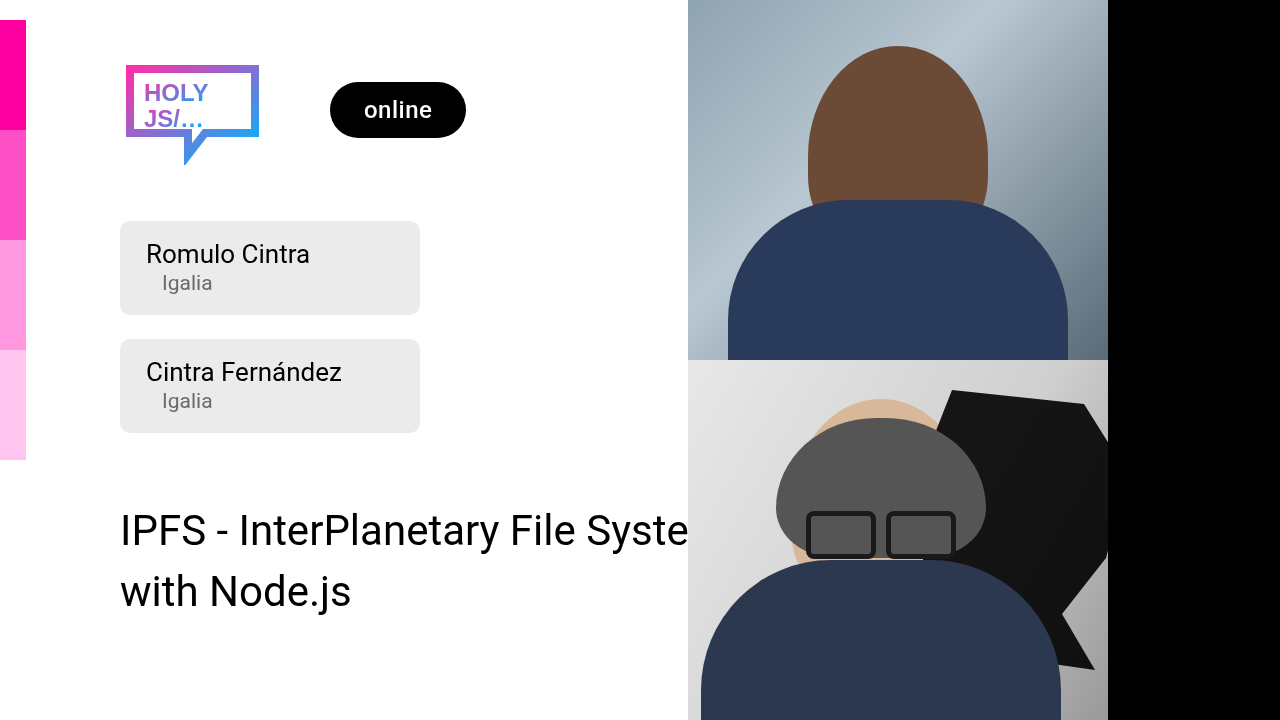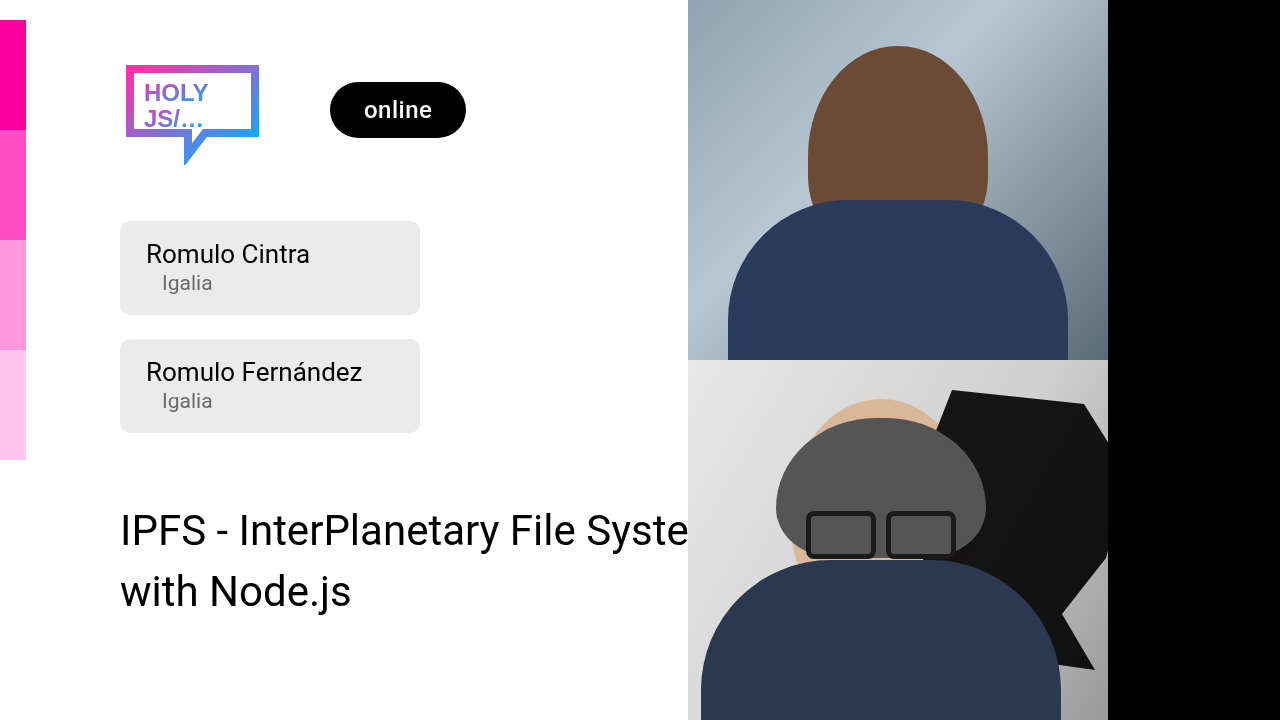--- a/index.html
+++ b/index.html
@@ -196,21 +196,21 @@
       </div>
       <div class="badge">online</div>
     </div>
 
     <div class="speaker-card">
       <div class="speaker-name">Romulo Cintra</div>
       <div class="speaker-org">Igalia</div>
     </div>
     <br>
     <div class="speaker-card">
-      <div class="speaker-name">Romulo Fernández</div>
+      <div class="speaker-name">Cintra Fernández</div>
       <div class="speaker-org">Igalia</div>
     </div>
 
     <div class="talk-title">IPFS - InterPlanetary File System with Node.js</div>
   </div>
 
   <div class="photos">
     <div class="photo photo1"></div>
     <div class="photo photo2">
       <div class="map-blob"></div>

